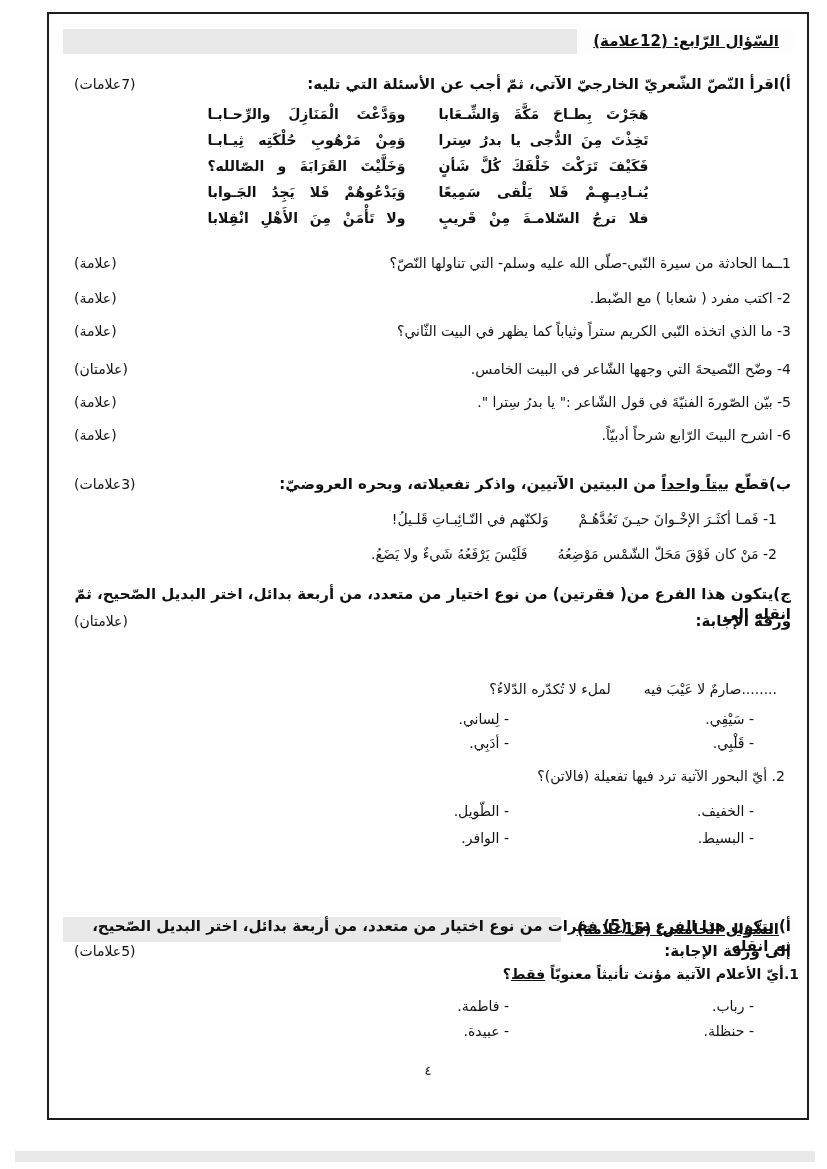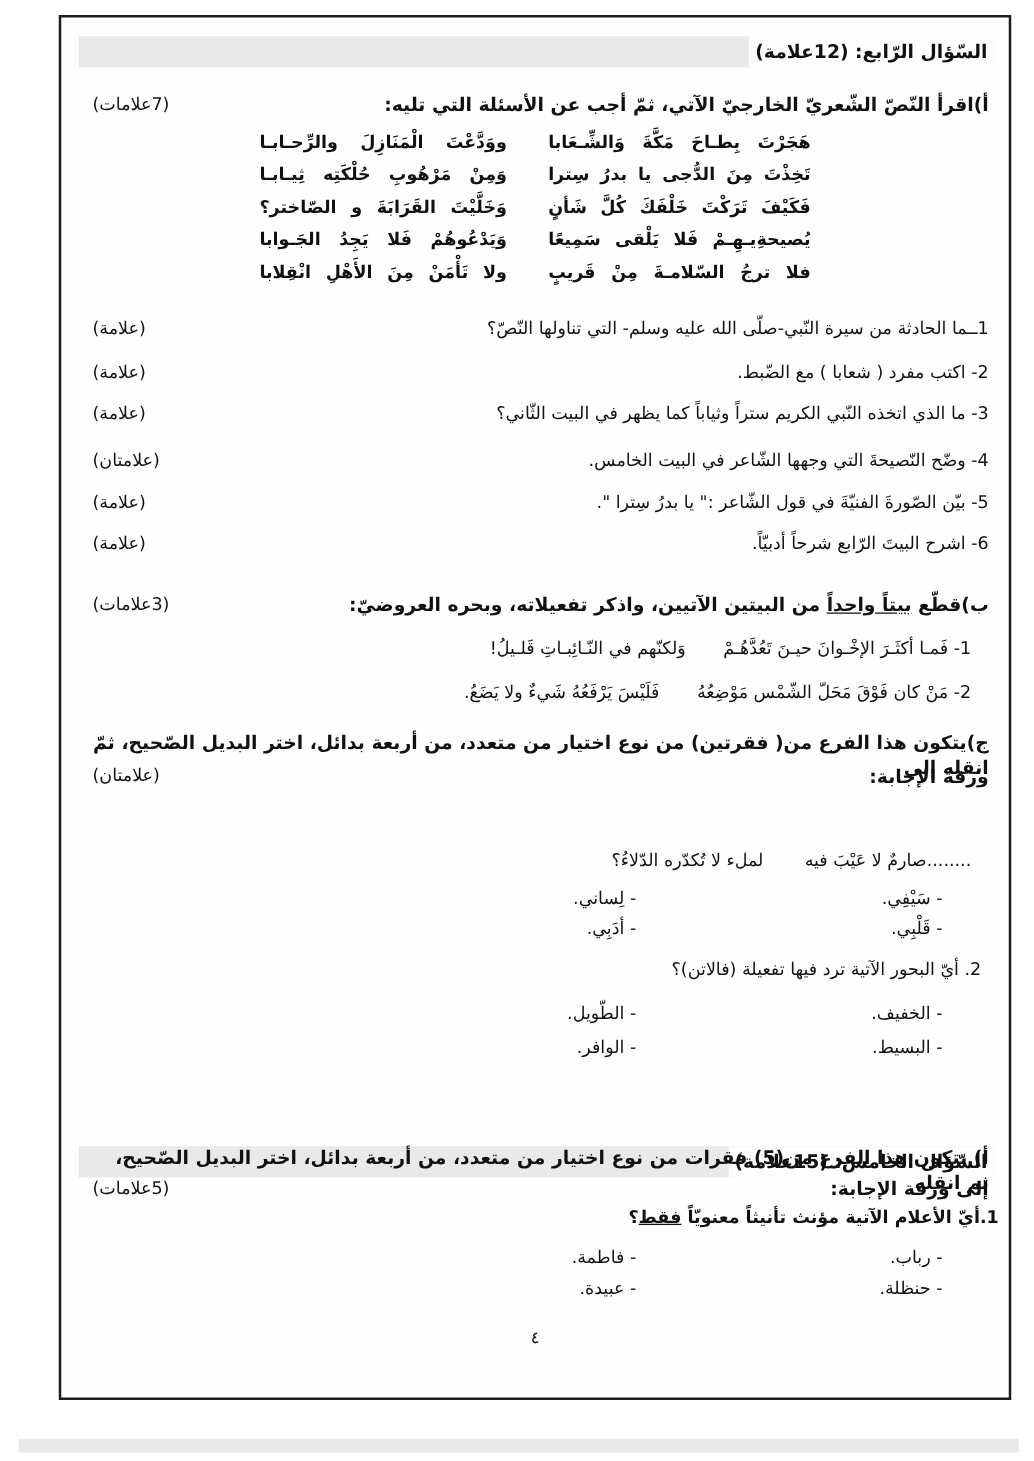--- a/index.html
+++ b/index.html
@@ -7,21 +7,21 @@
     position:relative;width:827px;height:1169px;background:#ffffff;overflow:hidden;
     font-family:"DejaVu Sans",sans-serif;color:#111;
   }
   .frame{
     position:absolute;left:47px;top:12px;width:762px;height:1108px;
     box-sizing:border-box;border:2px solid #1c1c1c;background:#fefefe;direction:rtl;
   }
   .band{position:absolute;right:12px;left:14px;height:25px;background:#e9e9e9;}
   .band .title{
     display:inline-block;background:#fdfdfd;font-weight:bold;font-size:15px;
-    line-height:25px;padding:0 5px;
+    line-height:25px;text-decoration:underline;padding:0 16px;
   }
   .row{
     position:absolute;right:16px;left:25px;display:flex;
     justify-content:space-between;align-items:flex-start;font-size:14px;line-height:20px;
   }
   .row .marks{white-space:nowrap;font-size:14px;}
   .bold{font-weight:bold;font-size:15px;}
   .poem{position:absolute;right:0;left:0;top:92px;}
   .poem-line{display:flex;justify-content:center;gap:33px;height:26px;font-weight:bold;font-size:14px;}
   .hemi-r{width:210px;text-align:justify;text-align-last:justify;}
@@ -53,24 +53,24 @@
       <div class="poem-line">
         <span class="hemi-r">هَجَرْتَ بِطـاحَ مَكَّةَ وَالشِّـعَابا</span>
         <span class="hemi-l">ووَدَّعْتَ الْمَنَازِلَ والرِّحـابـا</span>
       </div>
       <div class="poem-line">
         <span class="hemi-r">تَخِذْتَ مِنَ الدُّجى يا بدرُ سِترا</span>
         <span class="hemi-l">وَمِنْ مَرْهُوبِ حُلْكَتِه ثِيـابـا</span>
       </div>
       <div class="poem-line">
         <span class="hemi-r">فَكَيْفَ تَرَكْتَ خَلْفَكَ كُلَّ شَأنٍ</span>
-        <span class="hemi-l">وَخَلَّيْتَ القَرَابَةَ و الصّاختر؟</span>
+        <span class="hemi-l">وَخَلَّيْتَ القَرَابَةَ و الصّالله؟</span>
       </div>
       <div class="poem-line">
-        <span class="hemi-r">يُصيحةِيـهِـمْ فَلا يَلْقى سَمِيعًا</span>
+        <span class="hemi-r">يُنـادِيـهِـمْ فَلا يَلْقى سَمِيعًا</span>
         <span class="hemi-l">وَيَدْعُوهُمْ فَلا يَجِدُ الجَـوابا</span>
       </div>
       <div class="poem-line">
         <span class="hemi-r">فلا ترجُ السّلامـةَ مِنْ قَريبٍ</span>
         <span class="hemi-l">ولا تَأْمَنْ مِنَ الأَهْلِ انْقِلابا</span>
       </div>
     </div>
 
     <div class="row" style="top:239px;">
       <span class="qtext">1ــما الحادثة من سيرة النّبي-صلّى الله عليه وسلم- التي تناولها النّصّ؟</span>

